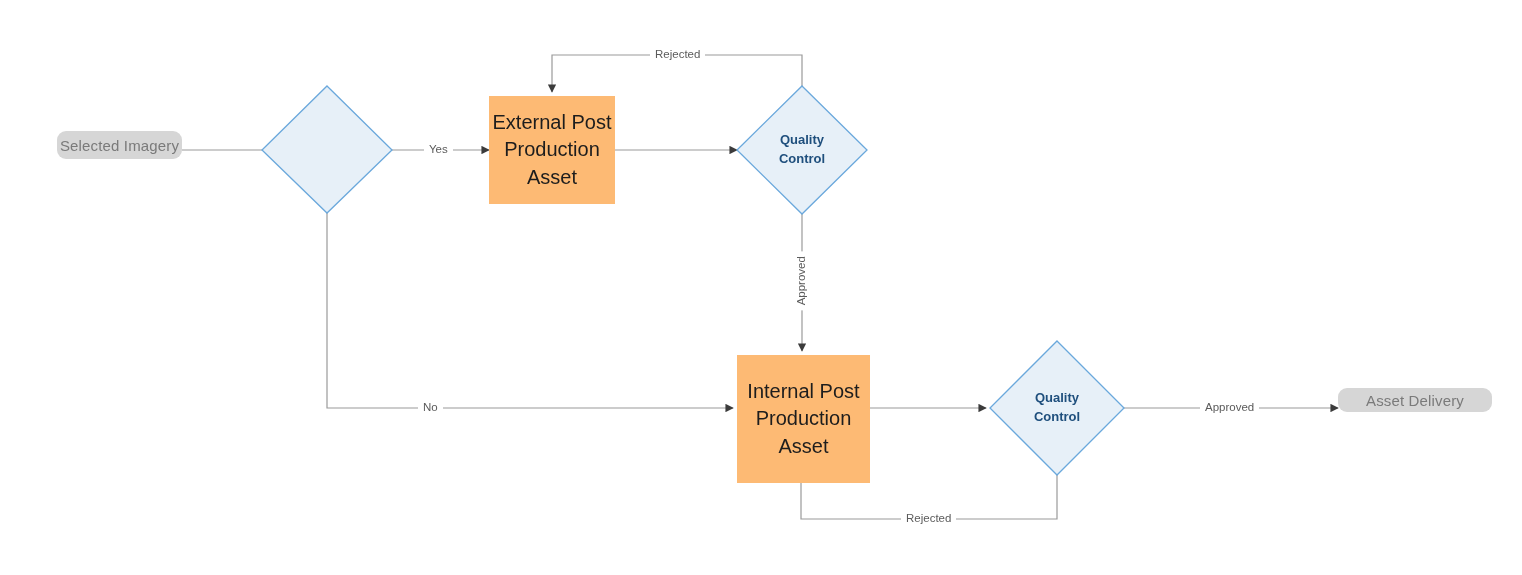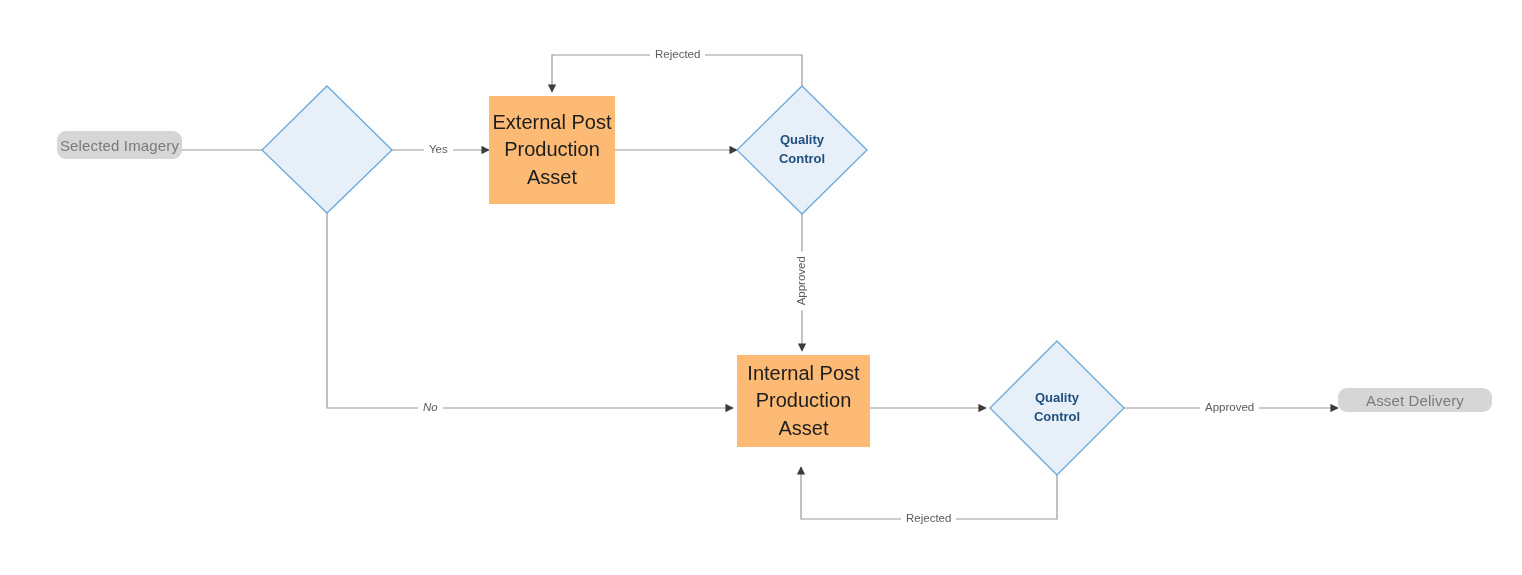--- a/index.html
+++ b/index.html
@@ -126,41 +126,41 @@
     </div>
   </div>
 
   <div class="node-label decision-label" style="left:752px; top:128px; width:100px; height:44px;">
     <div>
       <div>Quality</div>
       <div>Control</div>
     </div>
   </div>
 
-  <div class="process-box" style="left:737px; top:355px; width:133px; height:92px;">
+  <div class="process-box" style="left:737px; top:355px; width:133px; height:128px;">
     <div>
       <div>Internal Post</div>
       <div>Production Asset</div>
     </div>
   </div>
 
   <div class="node-label decision-label" style="left:1007px; top:386px; width:100px; height:44px;">
     <div>
       <div>Quality</div>
       <div>Control</div>
     </div>
   </div>
 
   <div class="terminal-box" style="left:1338px; top:388px; width:154px; height:24px;">
     <span>Asset Delivery</span>
   </div>
 
   <div class="edge-label" style="left:424px; top:144px;">Yes</div>
 
-  <div class="edge-label" style="left:418px; top:402px;font-style:italic;">No</div>
+  <div class="edge-label" style="left:418px; top:402px;">No</div>
 
   <div class="edge-label" style="left:650px; top:49px;">Rejected</div>
 
   <div class="edge-label vertical" style="left:772px; top:275px; transform: rotate(-90deg);">Approved</div>
 
   <div class="edge-label" style="left:901px; top:513px;">Rejected</div>
 
   <div class="edge-label" style="left:1200px; top:402px;">Approved</div>
 
 </div>

